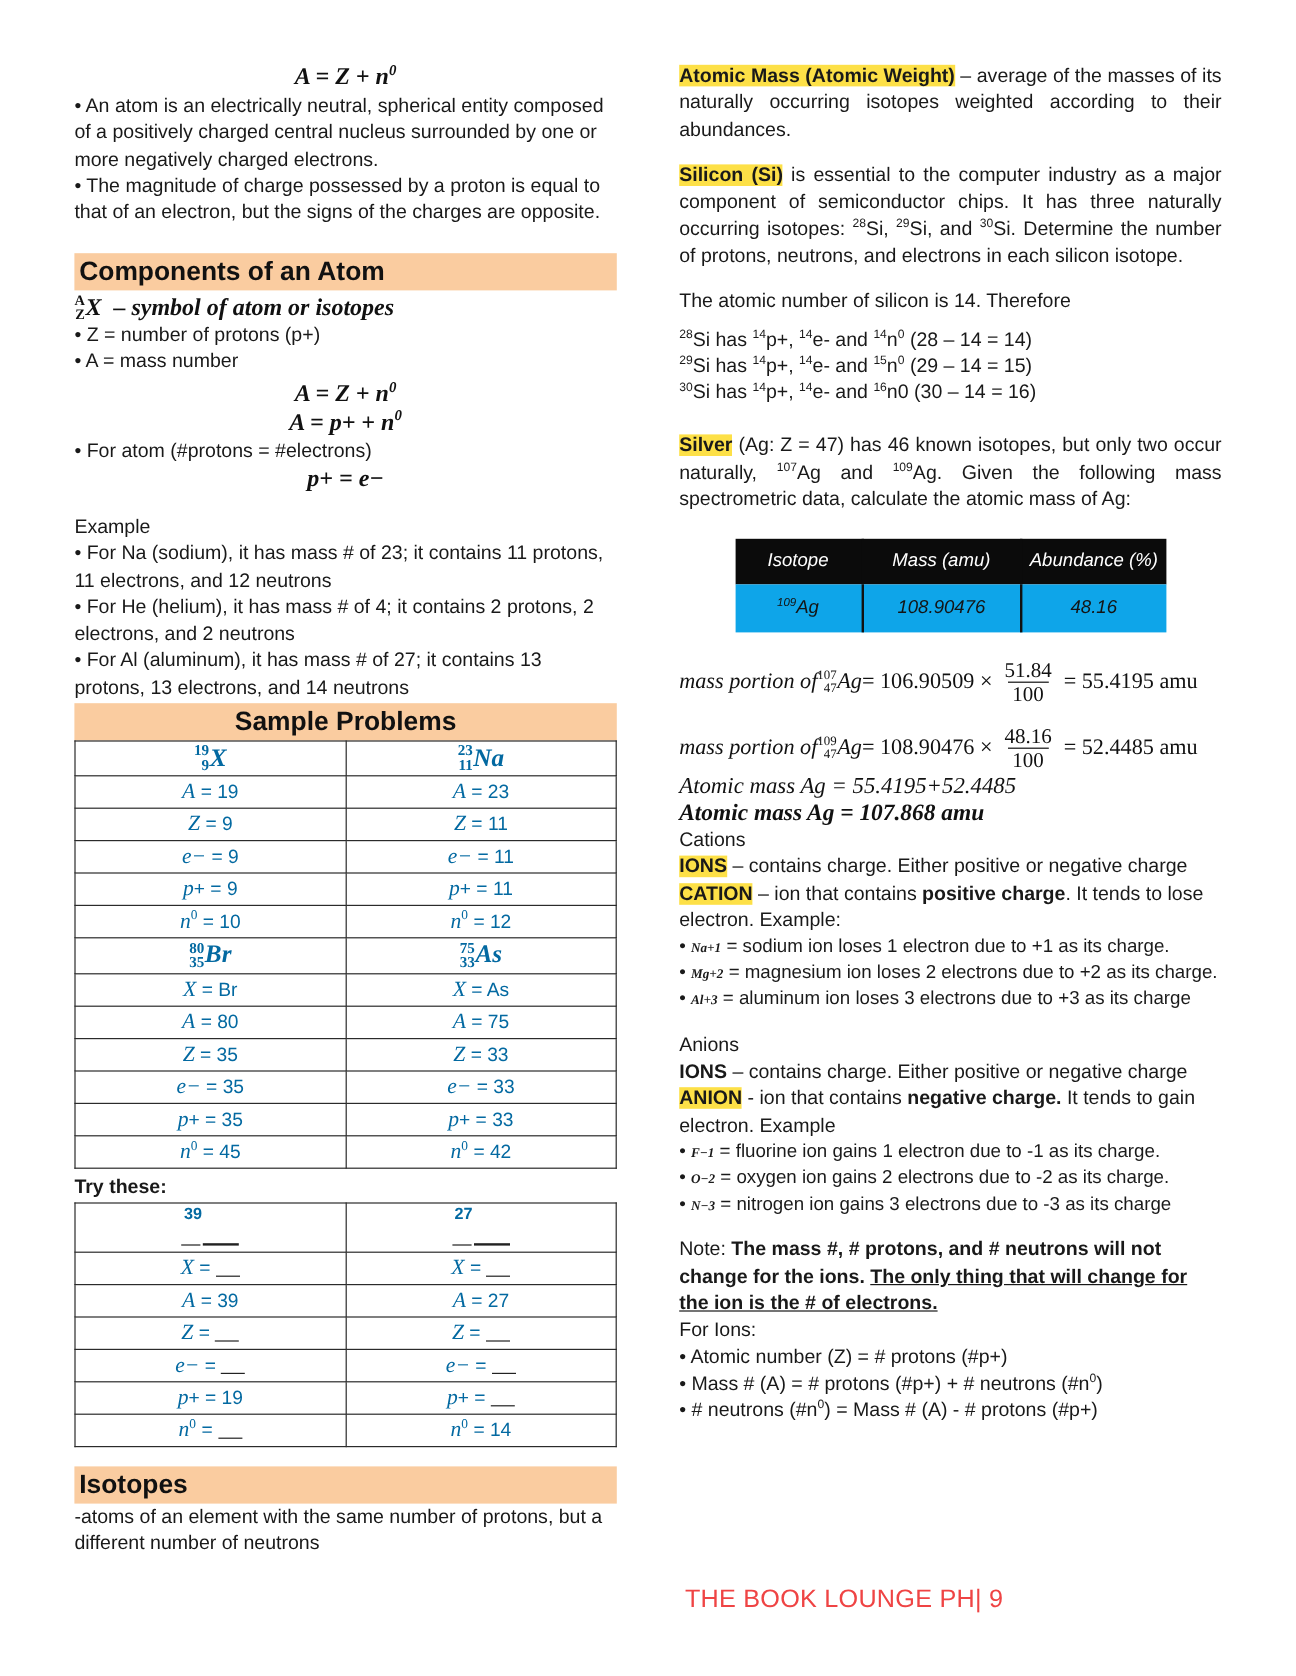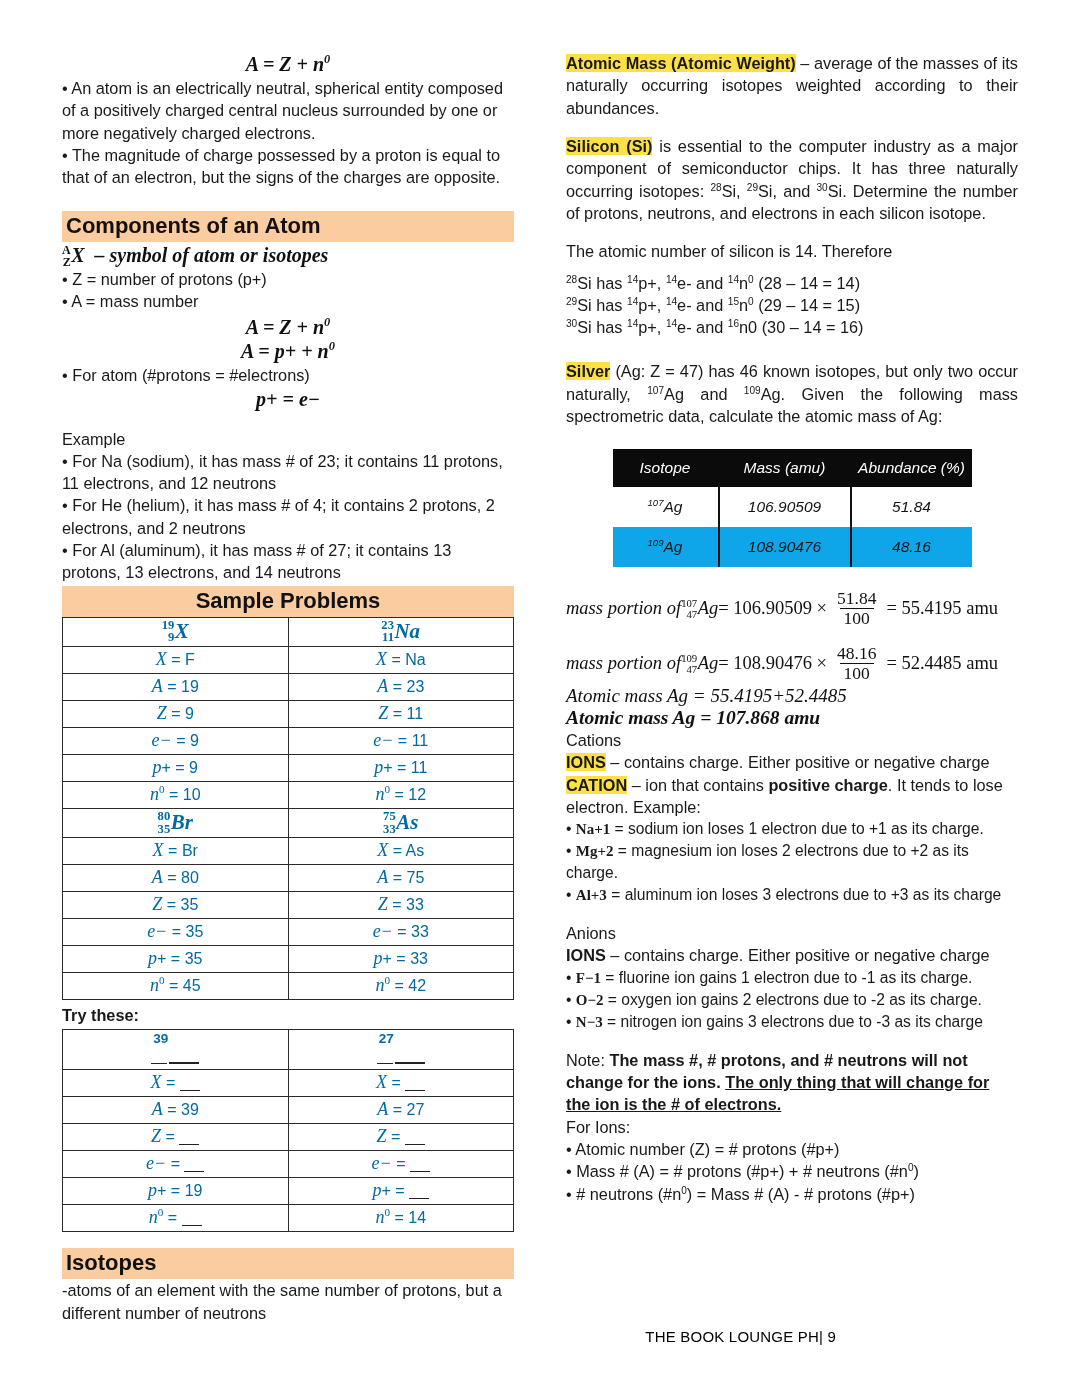--- a/index.html
+++ b/index.html
@@ -219,32 +219,33 @@
     font-style: italic;
     font-size: 19px;
     color: #111;
   }
   .amline.bold { font-weight: bold; font-size: 19.5px; }
 
   .footer {
     position: absolute;
     right: 62px;
     bottom: 52px;
-    font-size: 15px;
-    color: #000000;
+    font-size: 21px;
+    color: #ef4444;
     letter-spacing: 0.2px;
   }
 
   ul.bl { margin: 0; padding: 0; list-style: none; }
   ul.bl li { font-size: 15.6px; line-height: 1.40; }
   ul.bl li::before { content: "• "; }
   .symb {
     font-family: "Liberation Serif", serif;
-    font-weight: bold;
-    font-size: 15px;
+    font-style: italic;
+    font-weight: bold;
+    font-size: 11px;
   }
 </style>
 </head>
 <body>
 
 <div class="page">
 
   <div class="col col-left">
 
     <div class="math math-center">
@@ -286,24 +287,20 @@
 
     <table class="grid">
       <tbody>
         <tr>
           <td class="sym">
             <span class="nuc"><span>19</span><span>9</span></span><span>X</span>
           </td>
           <td class="sym">
             <span class="nuc"><span>23</span><span>11</span></span><span>Na</span>
           </td>
-        </tr>
-        <tr>
-          <td><span class="ital">X</span> <span class="upr">= F</span></td>
-          <td><span class="ital">X</span> <span class="upr">= Na</span></td>
         </tr>
         <tr>
           <td><span class="ital">A</span> <span class="upr">= 19</span></td>
           <td><span class="ital">A</span> <span class="upr">= 23</span></td>
         </tr>
         <tr>
           <td><span class="ital">Z</span> <span class="upr">= 9</span></td>
           <td><span class="ital">Z</span> <span class="upr">= 11</span></td>
         </tr>
         <tr>
@@ -430,25 +427,20 @@
 
     <table class="ag">
       <thead>
         <tr>
           <th class="c1">Isotope</th>
           <th class="c2">Mass (amu)</th>
           <th class="c3">Abundance (%)</th>
         </tr>
       </thead>
       <tbody>
-        <tr class="r1">
-          <td class="c1"><sup class="sm">107</sup><span>Ag</span></td>
-          <td class="c2">106.90509</td>
-          <td class="c3">51.84</td>
-        </tr>
         <tr class="r2">
           <td class="c1"><sup class="sm">109</sup><span>Ag</span></td>
           <td class="c2">108.90476</td>
           <td class="c3">48.16</td>
         </tr>
       </tbody>
     </table>
 
     <div class="gap-l"></div>
 
@@ -493,20 +485,21 @@
     <ul class="bl">
       <li><span class="symb">Na+1</span><span> = sodium ion loses 1 electron due to +1 as its charge.</span></li>
       <li><span class="symb">Mg+2</span><span> = magnesium ion loses 2 electrons due to +2 as its charge.</span></li>
       <li><span class="symb">Al+3</span><span> = aluminum ion loses 3 electrons due to +3 as its charge</span></li>
     </ul>
 
     <div class="gap-m"></div>
 
     <p class="p">Anions</p>
     <p class="p"><span class="b">IONS</span><span> – contains charge. Either positive or negative charge</span></p>
+    <p class="p"><span class="hl">ANION</span><span> - ion that contains </span><span class="b">negative charge.</span><span> It tends to gain electron. Example</span></p>
     <ul class="bl">
       <li><span class="symb">F−1</span><span> = fluorine ion gains 1 electron due to -1 as its charge.</span></li>
       <li><span class="symb">O−2</span><span> = oxygen ion gains 2 electrons due to -2 as its charge.</span></li>
       <li><span class="symb">N−3</span><span> = nitrogen ion gains 3 electrons due to -3 as its charge</span></li>
     </ul>
 
     <div class="gap-m"></div>
 
     <p class="p"><span>Note: </span><span class="b">The mass #, # protons, and # neutrons will not change for the ions. </span><span class="bu">The only thing that will change for the ion is the # of electrons.</span></p>
     <p class="p">For Ions:</p>

